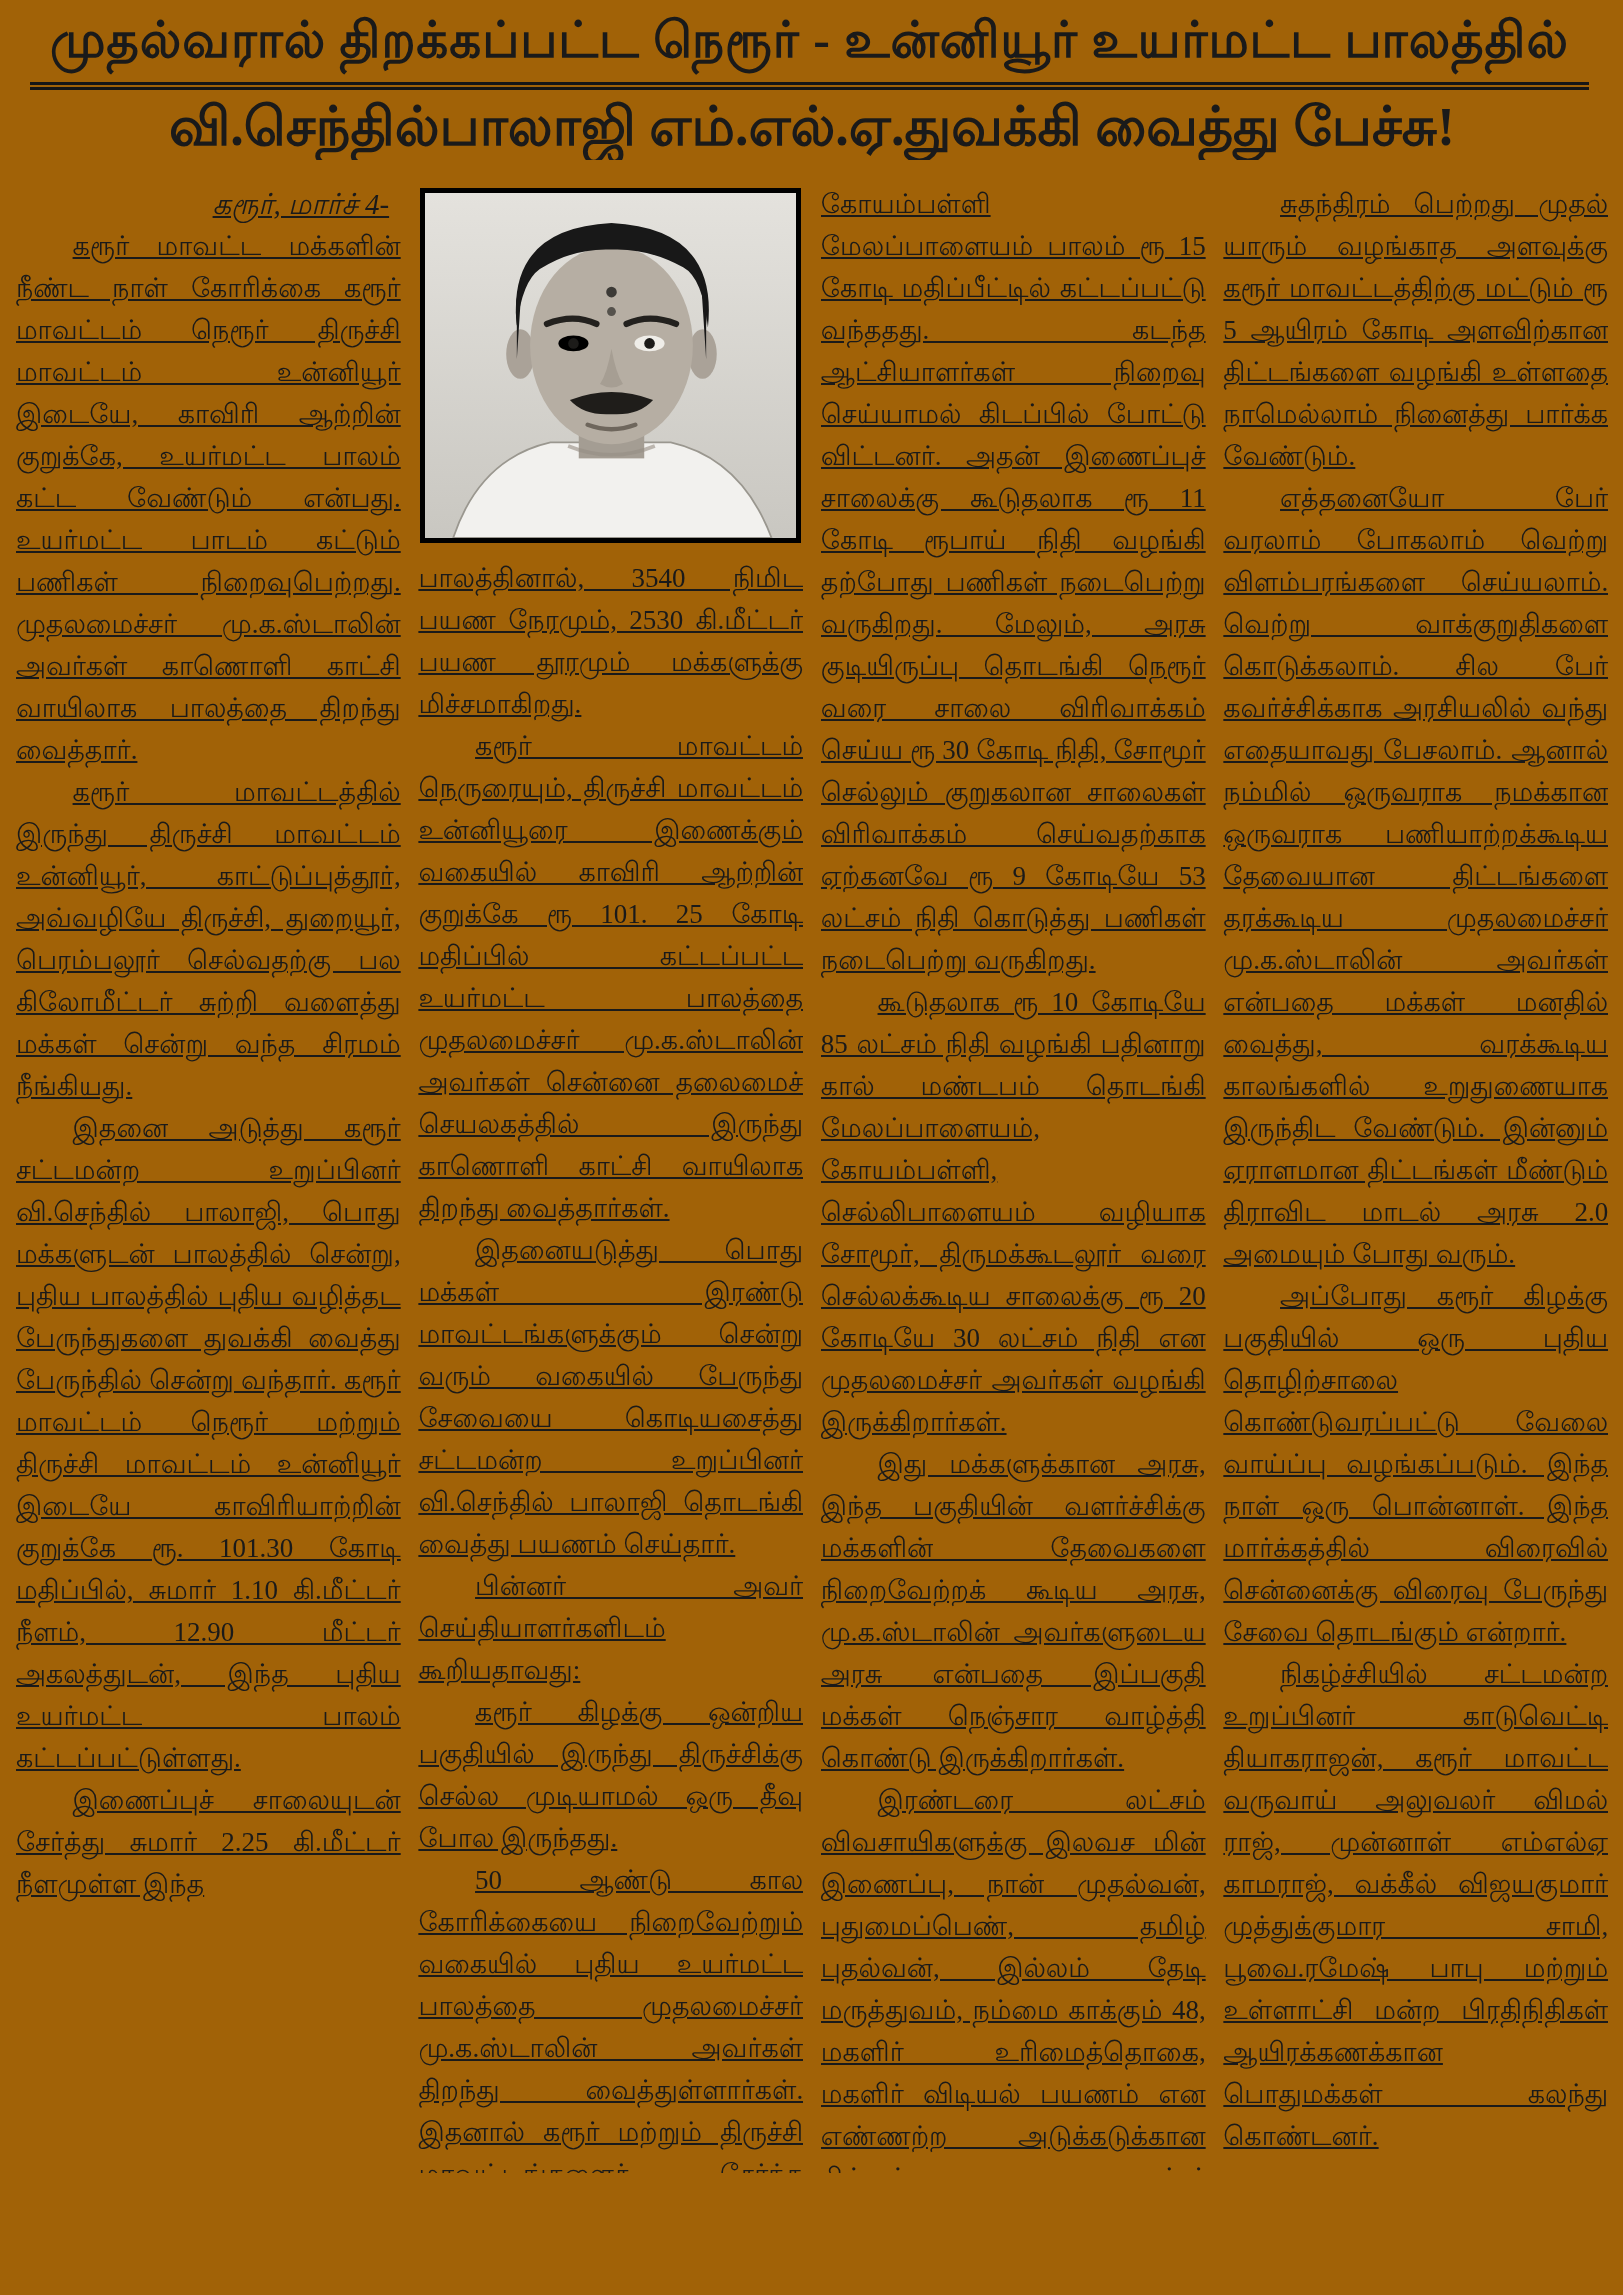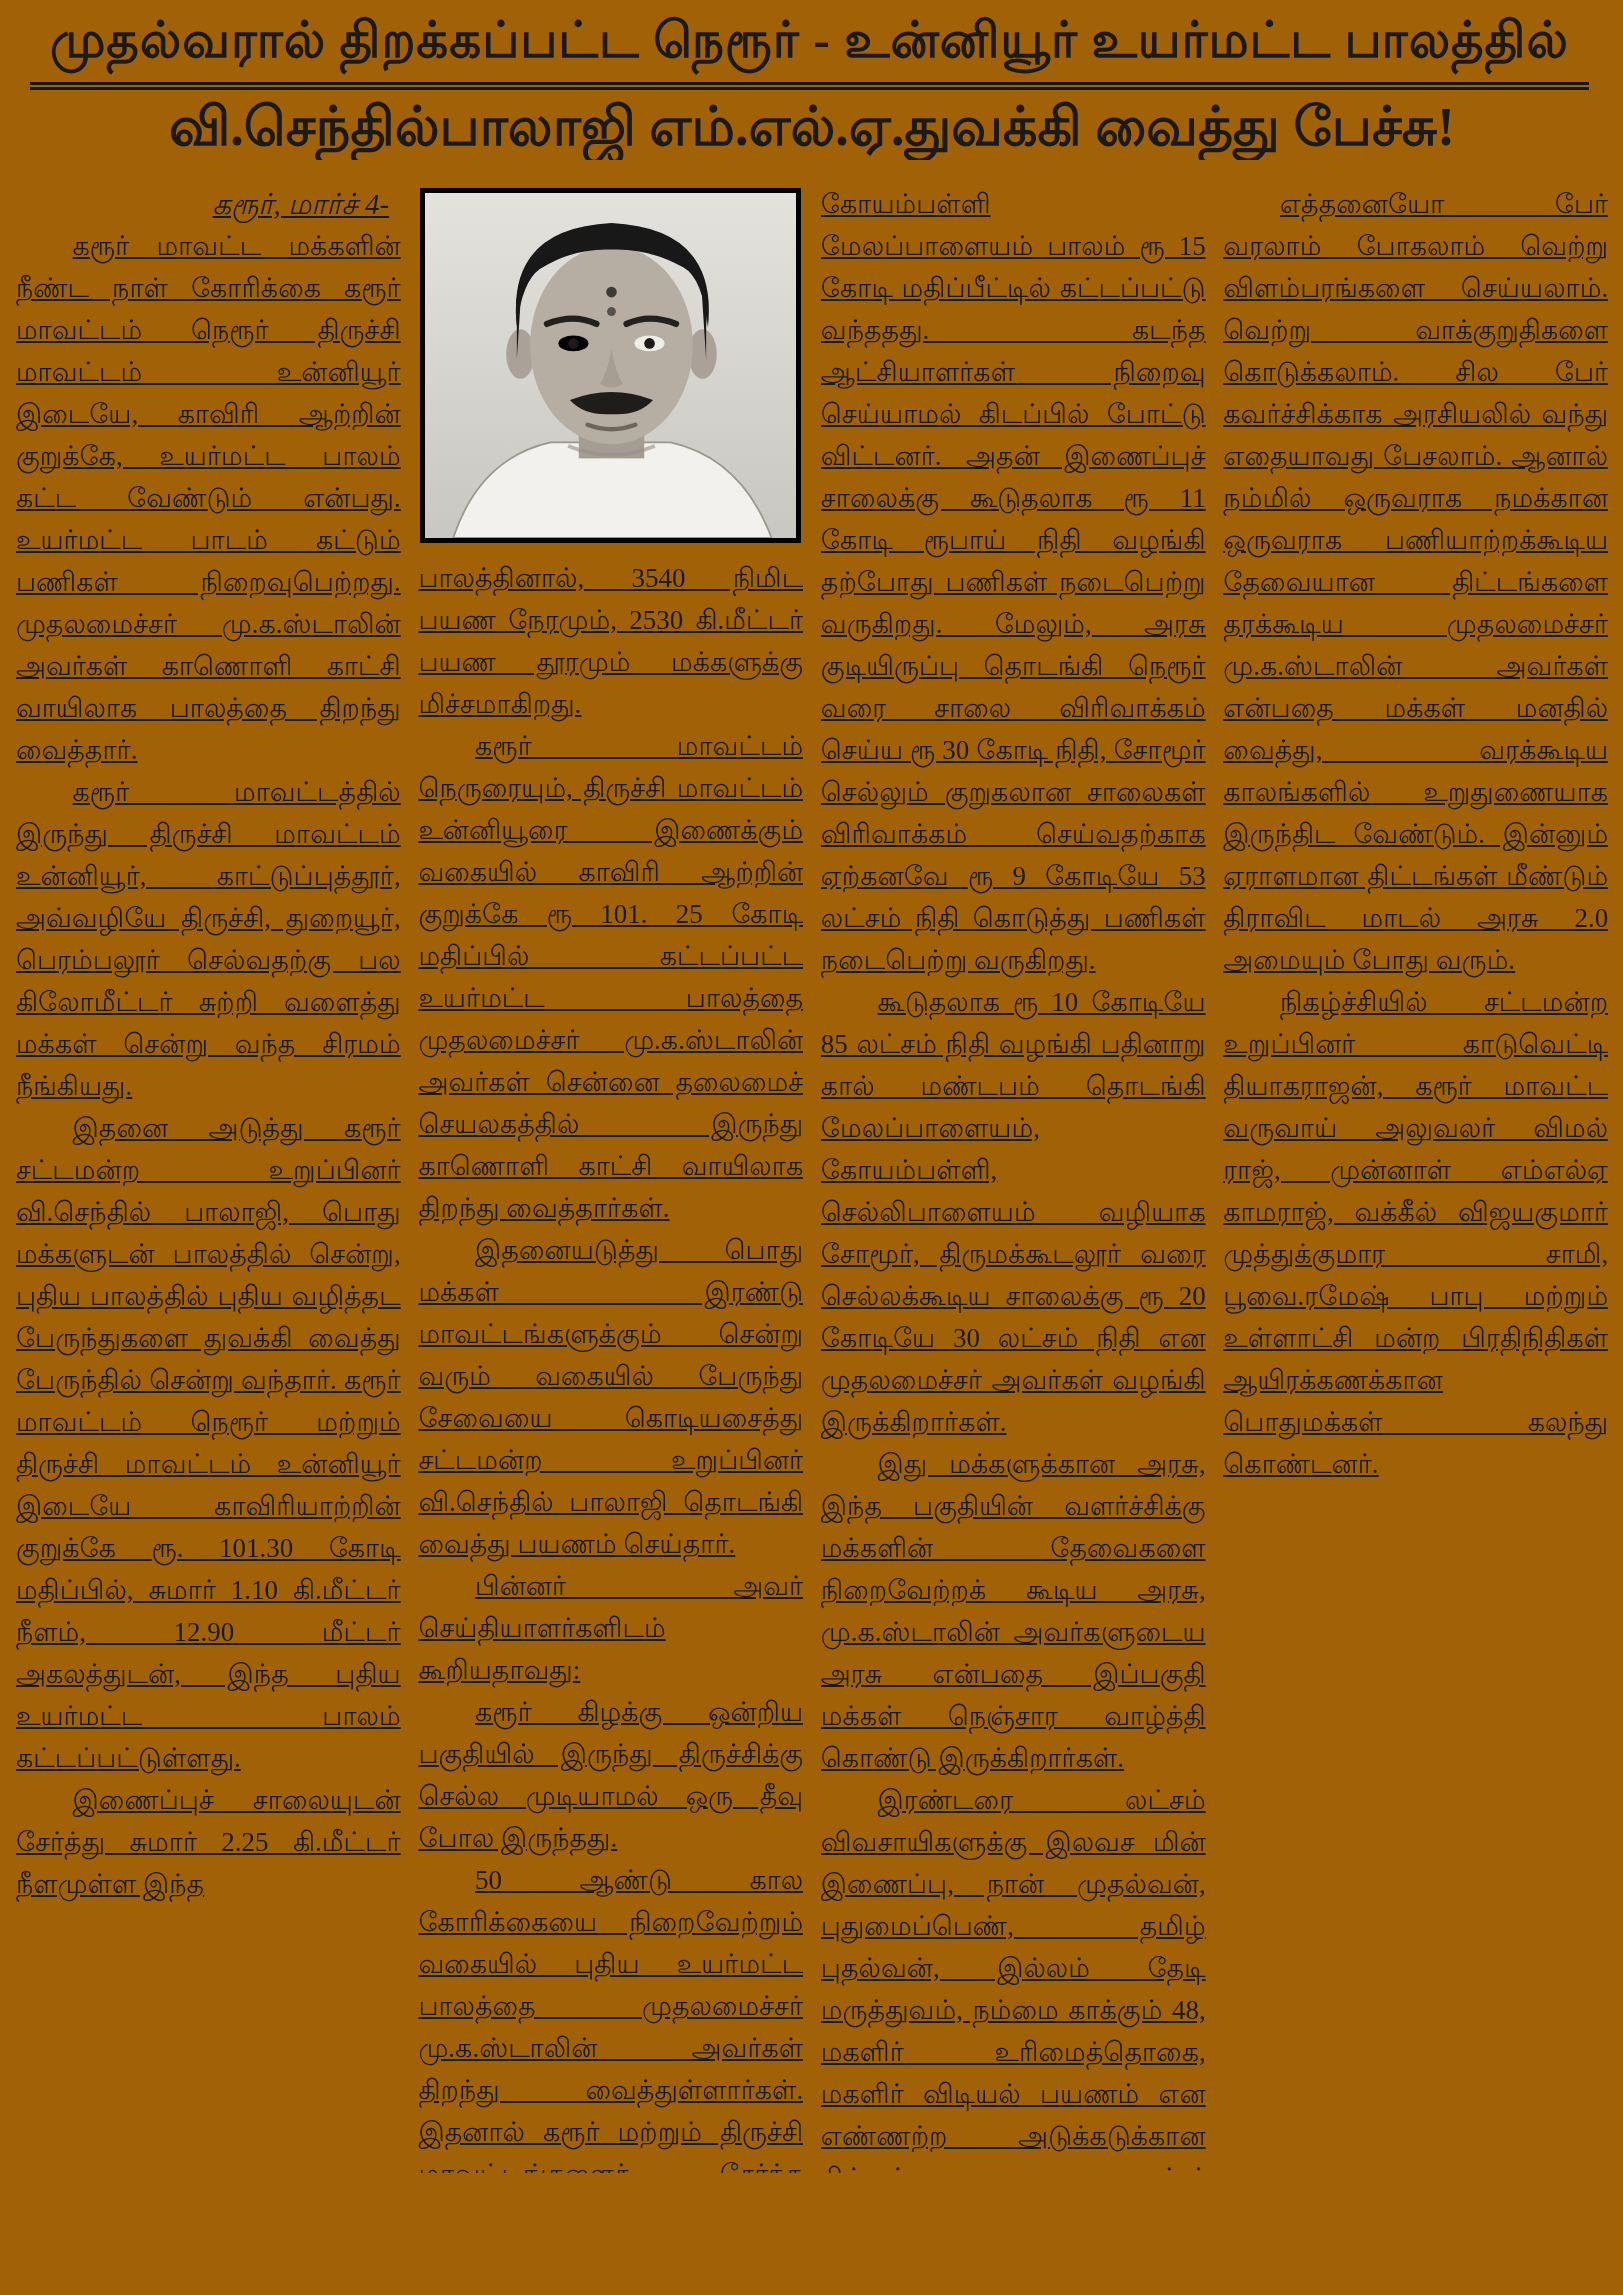--- a/index.html
+++ b/index.html
@@ -162,20 +162,22 @@
     </div>
 
     <div class="col">
       <p class="cont">கோயம்பள்ளி மேலப்பாளையம் பாலம் ரூ 15 கோடி மதிப்பீட்டில் கட்டப்பட்டு வந்ததது. கடந்த ஆட்சியாளர்கள் நிறைவு செய்யாமல் கிடப்பில் போட்டு விட்டனர். அதன் இணைப்புச் சாலைக்கு கூடுதலாக ரூ 11 கோடி ரூபாய் நிதி வழங்கி தற்போது பணிகள் நடைபெற்று வருகிறது. மேலும், அரசு குடியிருப்பு தொடங்கி நெரூர் வரை சாலை விரிவாக்கம் செய்ய ரூ 30 கோடி நிதி, சோமூர் செல்லும் குறுகலான சாலைகள் விரிவாக்கம் செய்வதற்காக ஏற்கனவே ரூ 9 கோடியே 53 லட்சம் நிதி கொடுத்து பணிகள் நடைபெற்று வருகிறது.</p>
       <p>கூடுதலாக ரூ 10 கோடியே 85 லட்சம் நிதி வழங்கி பதினாறு கால் மண்டபம் தொடங்கி மேலப்பாளையம், கோயம்பள்ளி, செல்லிபாளையம் வழியாக சோமூர், திருமக்கூடலூர் வரை செல்லக்கூடிய சாலைக்கு ரூ 20 கோடியே 30 லட்சம் நிதி என முதலமைச்சர் அவர்கள் வழங்கி இருக்கிறார்கள்.</p>
       <p>இது மக்களுக்கான அரசு, இந்த பகுதியின் வளர்ச்சிக்கு மக்களின் தேவைகளை நிறைவேற்றக் கூடிய அரசு, மு.க.ஸ்டாலின் அவர்களுடைய அரசு என்பதை இப்பகுதி மக்கள் நெஞ்சார வாழ்த்தி கொண்டு இருக்கிறார்கள்.</p>
       <p>இரண்டரை லட்சம் விவசாயிகளுக்கு இலவச மின் இணைப்பு, நான் முதல்வன், புதுமைப்பெண், தமிழ் புதல்வன், இல்லம் தேடி மருத்துவம், நம்மை காக்கும் 48, மகளிர் உரிமைத்தொகை, மகளிர் விடியல் பயணம் என எண்ணற்ற அடுக்கடுக்கான திட்டங்களை முதலமைச்சர் அவர்கள் செயல்படுத்திக் கொண்டிருக்கின்றார்கள்.</p>
     </div>
 
     <div class="col">
+      <p>சுதந்திரம் பெற்றது முதல் யாரும் வழங்காத அளவுக்கு கரூர் மாவட்டத்திற்கு மட்டும் ரூ 5 ஆயிரம் கோடி அளவிற்கான திட்டங்களை வழங்கி உள்ளதை நாமெல்லாம் நினைத்து பார்க்க வேண்டும்.</p>
       <p>எத்தனையோ பேர் வரலாம் போகலாம் வெற்று விளம்பரங்களை செய்யலாம். வெற்று வாக்குறுதிகளை கொடுக்கலாம். சில பேர் கவர்ச்சிக்காக அரசியலில் வந்து எதையாவது பேசலாம். ஆனால் நம்மில் ஒருவராக நமக்கான ஒருவராக பணியாற்றக்கூடிய தேவையான திட்டங்களை தரக்கூடிய முதலமைச்சர் மு.க.ஸ்டாலின் அவர்கள் என்பதை மக்கள் மனதில் வைத்து, வரக்கூடிய காலங்களில் உறுதுணையாக இருந்திட வேண்டும். இன்னும் ஏராளமான திட்டங்கள் மீண்டும் திராவிட மாடல் அரசு 2.0 அமையும் போது வரும்.</p>
+      <p>அப்போது கரூர் கிழக்கு பகுதியில் ஒரு புதிய தொழிற்சாலை கொண்டுவரப்பட்டு வேலை வாய்ப்பு வழங்கப்படும். இந்த நாள் ஒரு பொன்னாள். இந்த மார்க்கத்தில் விரைவில் சென்னைக்கு விரைவு பேருந்து சேவை தொடங்கும் என்றார்.</p>
       <p>நிகழ்ச்சியில் சட்டமன்ற உறுப்பினர் காடுவெட்டி தியாகராஜன், கரூர் மாவட்ட வருவாய் அலுவலர் விமல் ராஜ், முன்னாள் எம்எல்ஏ காமராஜ், வக்கீல் விஜயகுமார் முத்துக்குமார சாமி, பூவை.ரமேஷ் பாபு மற்றும் உள்ளாட்சி மன்ற பிரதிநிதிகள் ஆயிரக்கணக்கான பொதுமக்கள் கலந்து கொண்டனர்.</p>
 
     </div>
 
   </div>
 </div>
 
 
 </body></html>

